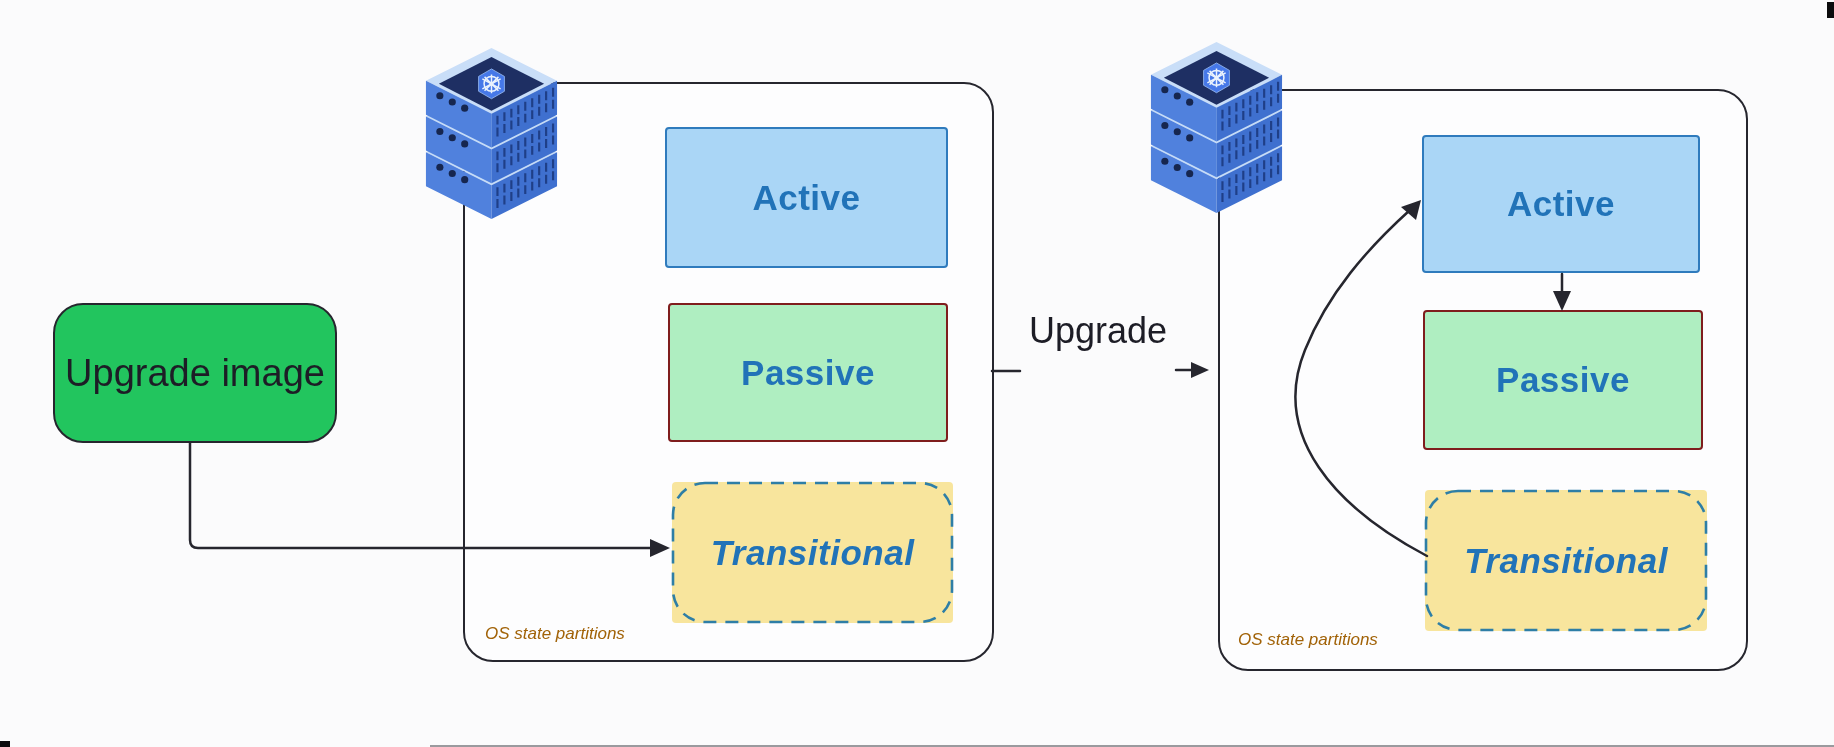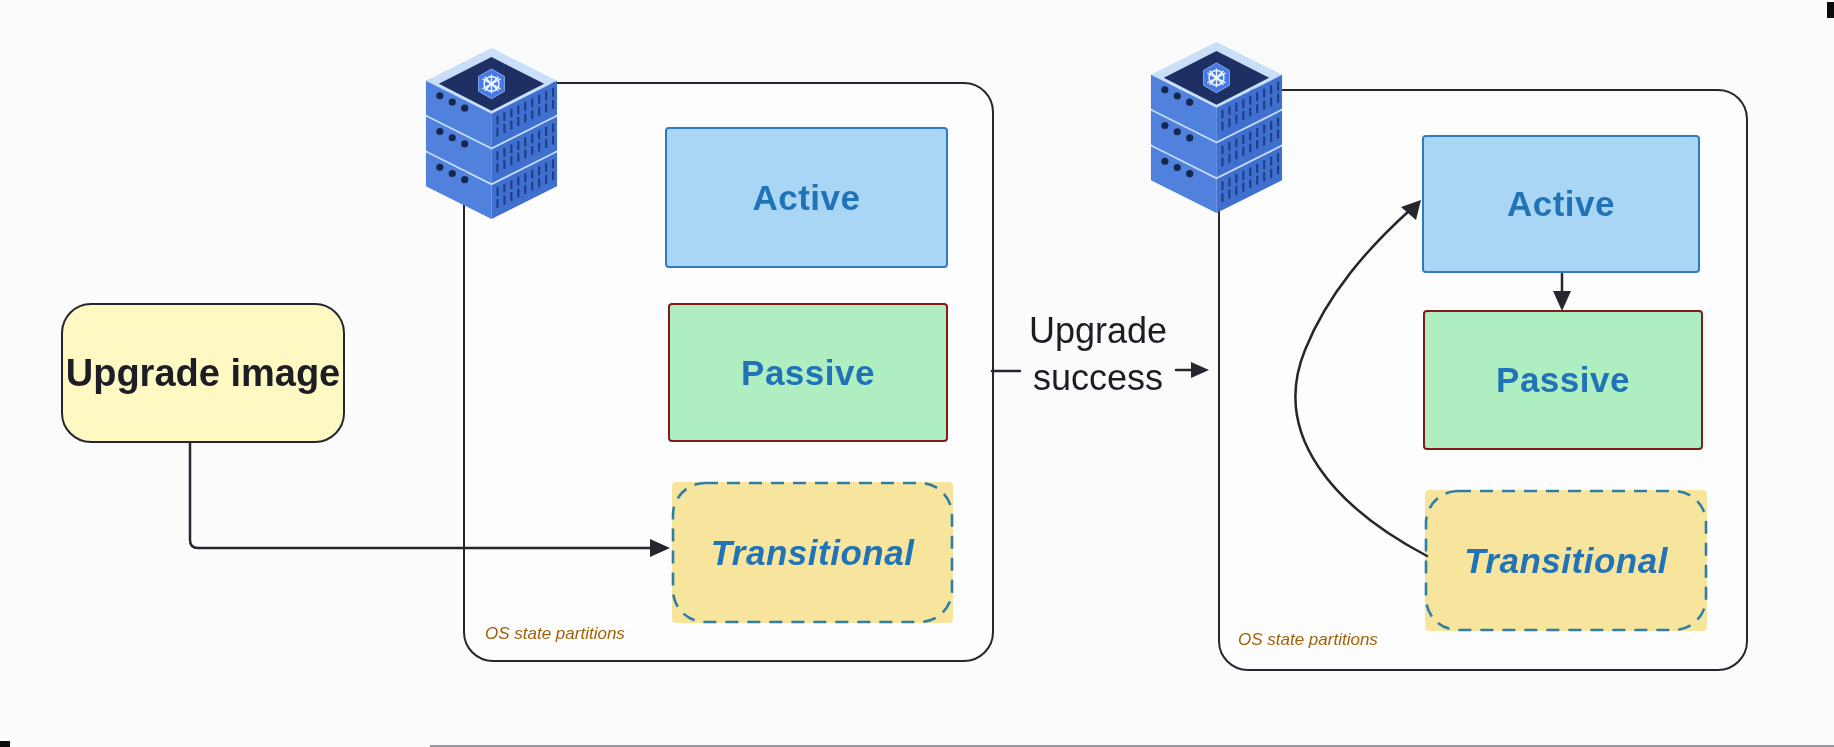--- a/index.html
+++ b/index.html
@@ -23,23 +23,23 @@
   .node.passive{background:#afeec1;border:2px solid #7f1d1d;}
   .node.transitional{background:#f8e59d;border:none;font-style:italic;} 
   .n-active-l{left:665px;top:127px;width:283px;height:141px;}
   .n-passive-l{left:668px;top:303px;width:280px;height:139px;}
   .n-transitional-l{left:672px;top:482px;width:281px;height:141px;}
   .n-active-r{left:1422px;top:135px;width:278px;height:138px;}
   .n-passive-r{left:1423px;top:310px;width:280px;height:140px;}
   .n-transitional-r{left:1425px;top:490px;width:282px;height:141px;}
   .source-node{
     position:absolute;left:53px;top:303px;width:284px;height:140px;
-    background:#fef9c3;border:2.5px solid #26262e;border-radius:30px;
+    background:#22c55e;border:2.5px solid #26262e;border-radius:30px;
     display:flex;align-items:center;justify-content:center;
-    font-size:38px;font-weight:700;color:#1d1d26;box-sizing:border-box;margin-left:8px;
+    font-size:38px;font-weight:400;color:#1d1d26;box-sizing:border-box;
   }
   .caption{
     position:absolute;font-size:17px;color:#a16207;white-space:nowrap;font-style:italic;
   }
   .caption.left{left:485px;top:624px;}
   .caption.right{left:1238px;top:630px;}
   .edge-label{
     position:absolute;left:1000px;top:307px;width:196px;text-align:center;
     font-size:36px;line-height:47px;font-weight:500;color:#1d1d26;
   }
@@ -82,21 +82,20 @@
   </div>
   <div class="node transitional n-transitional-r">
     <span>Transitional</span>
   </div>
 
   <div class="caption left">OS state partitions</div>
   <div class="caption right">OS state partitions</div>
 
   <div class="edge-label">
     <div>Upgrade</div>
-    <div>success</div>
   </div>
 
   <svg class="overlay" width="1834" height="747" viewBox="0 0 1834 747">
 
     <rect x="673" y="483" width="279" height="139" rx="32" fill="none" stroke="#2e7ea6" stroke-width="2.6" stroke-dasharray="13 9"></rect>
     <rect x="1426" y="491" width="280" height="139" rx="32" fill="none" stroke="#2e7ea6" stroke-width="2.6" stroke-dasharray="13 9"></rect>
 
     <path d="M190 443 L190 540 Q190 548 198 548 L652 548" fill="none" stroke="#26262e" stroke-width="2.5" stroke-linecap="round"></path>
     <polygon points="670,548 650,539 650,557" fill="#26262e"></polygon>
 

